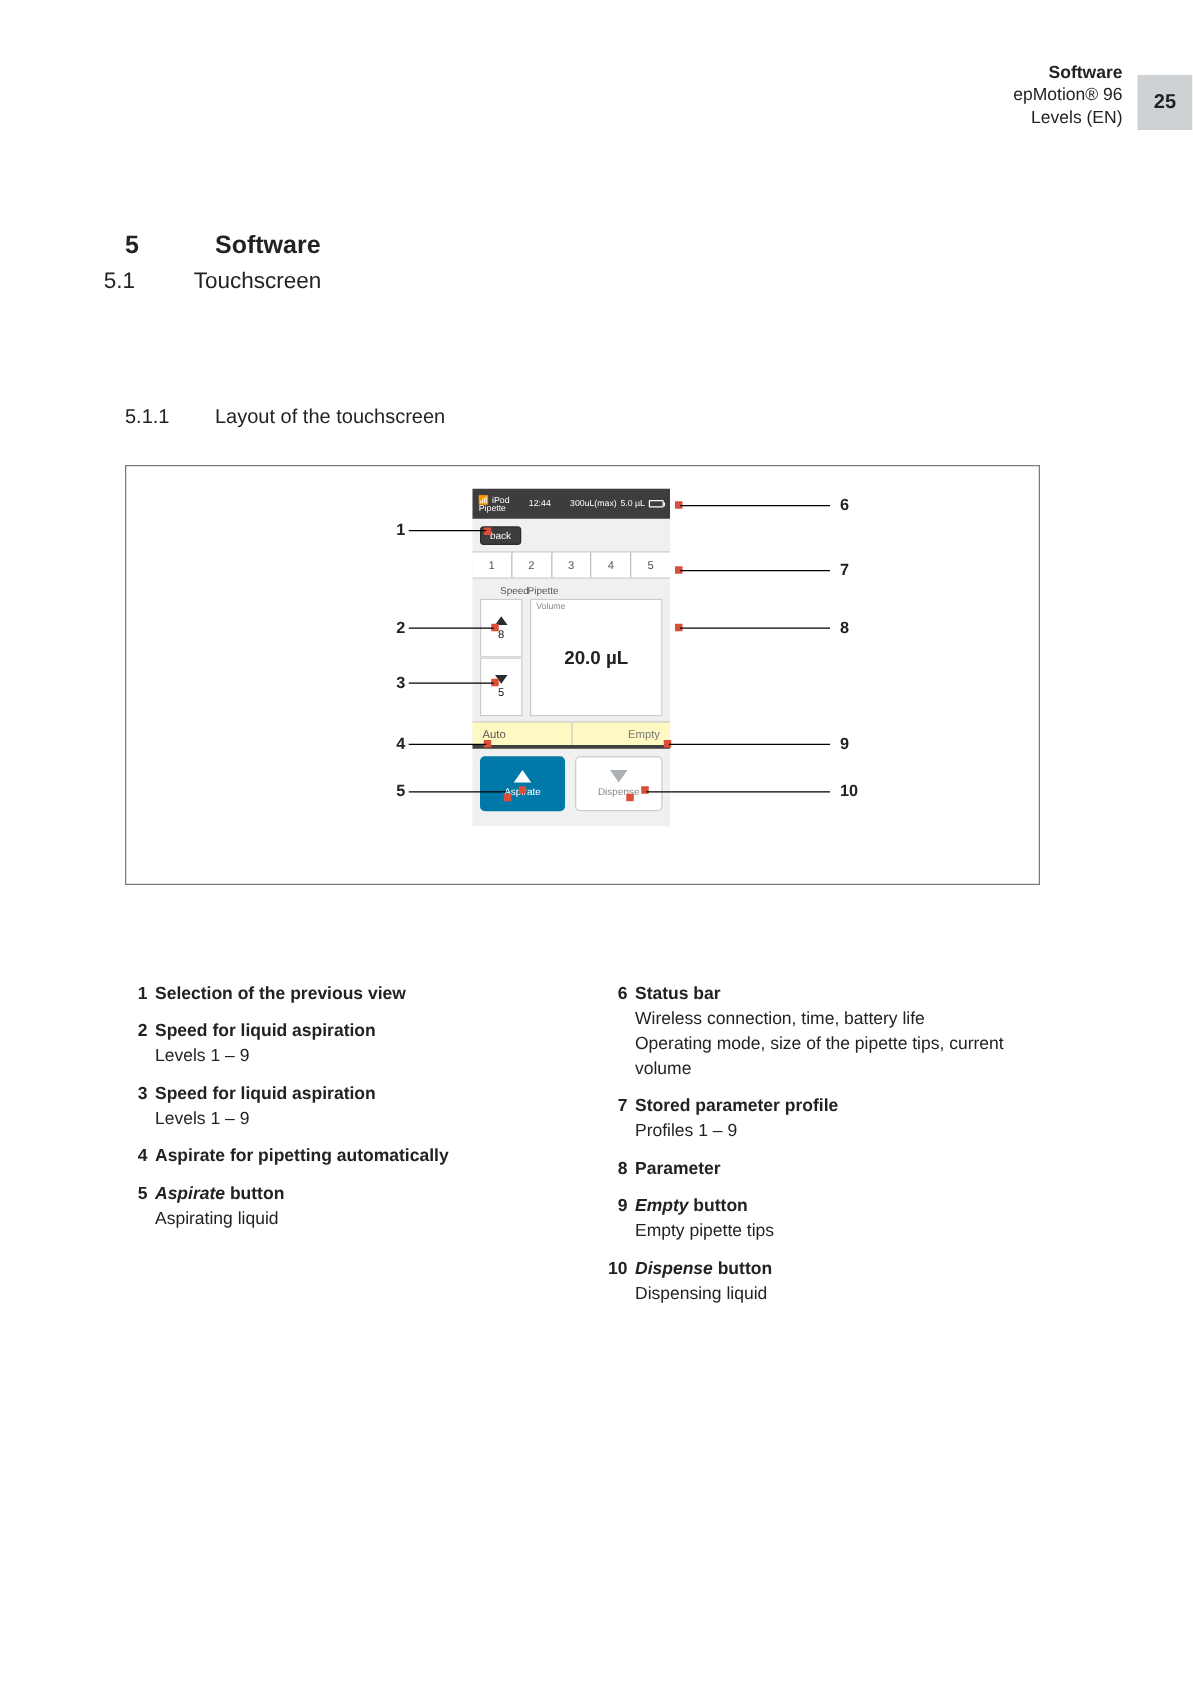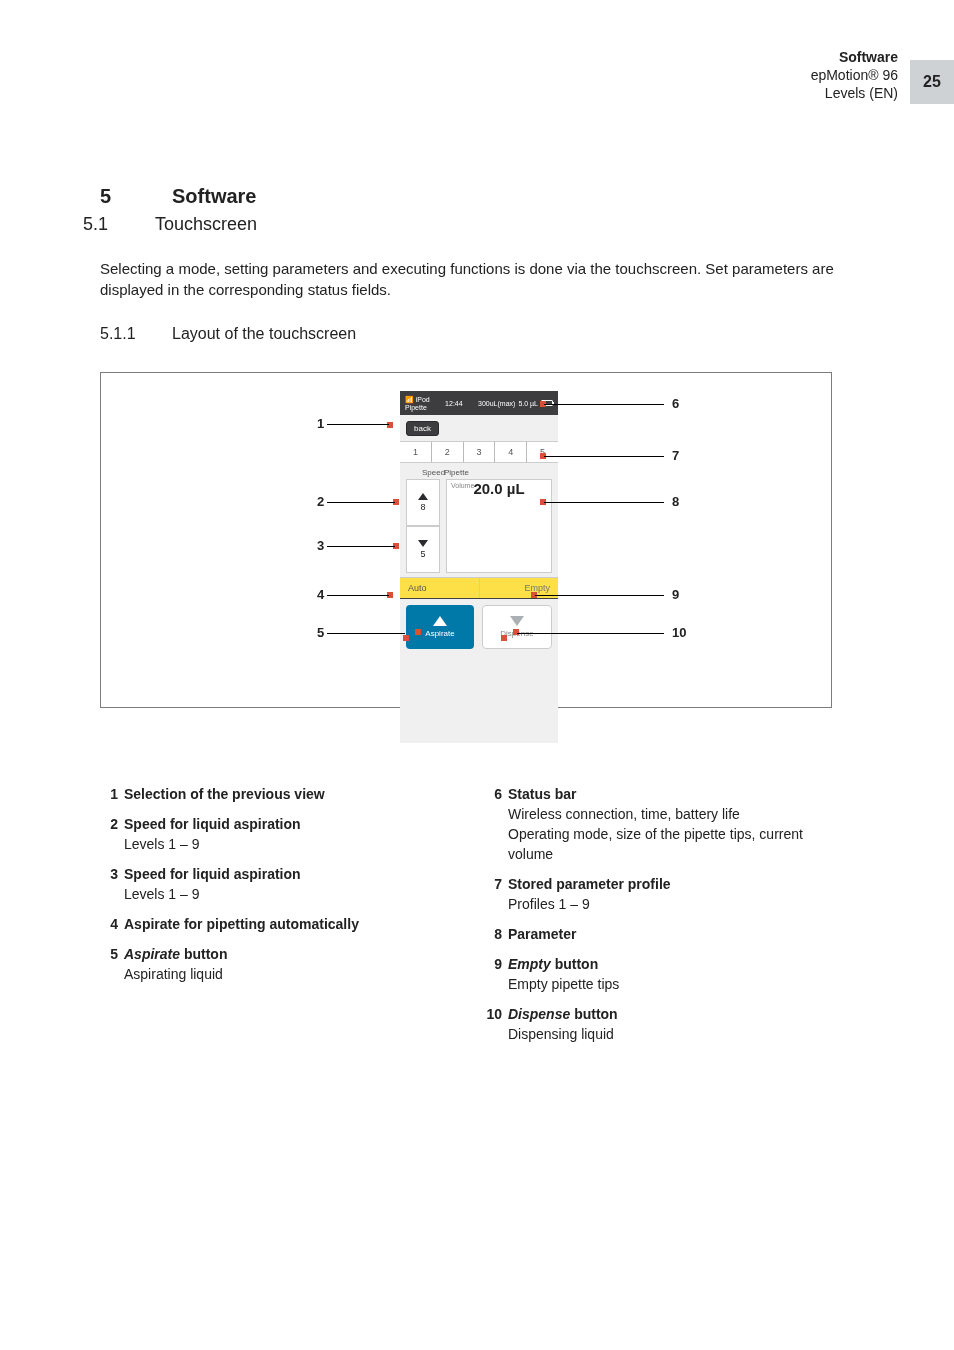--- a/index.html
+++ b/index.html
@@ -14,40 +14,40 @@
   .h5row .num { display:inline-block; width:72px; font-weight:700; font-size:20px; }
   .h5row .txt { font-weight:700; font-size:20px; }
   .h51row { position:absolute; left:83px; top:214px; font-size:18px; }
   .h51row .num { display:inline-block; width:72px; }
   .para1 { position:absolute; left:100px; top:258px; width:755px; font-size:15px; line-height:21px; }
   .h511 { position:absolute; left:100px; top:325px; font-size:16px; }
   .h511 .num { display:inline-block; width:72px; }
   
   .figbox { position:absolute; left:100px; top:372px; width:732px; height:336px; border:1px solid #7c7c7c; background:#fff; }
   
-  .ts { position:absolute; left:299px; top:18px; width:158px; height:352px; background:#f0f0f0; }
+  .ts { position:absolute; left:277px; top:18px; width:158px; height:270px; background:#f0f0f0; }
   .ts-status { height:24px; background:#3d3d40; color:#fff; font-size:7px; display:flex; align-items:center; justify-content:space-between; padding:0 5px; }
   .ts-status .s-right { display:flex; align-items:center; gap:3px; }
   .batt { width:12px; height:6px; border:1px solid #fff; border-radius:1px; position:relative; display:inline-block; }
   .batt::after { content:""; position:absolute; right:-2px; top:1px; width:1px; height:3px; background:#fff; }
   .ts-back { height:26px; display:flex; align-items:center; padding-left:6px; }
   .ts-back .btn { background:#3d3d40; color:#fff; font-size:8px; padding:2px 7px; border-radius:3px; border:1px solid #2a2a2c; }
   .ts-tabs { height:22px; display:flex; background:#fff; border-top:1px solid #ccc; border-bottom:1px solid #ccc; }
   .ts-tabs .tab { flex:1; display:flex; align-items:center; justify-content:center; font-size:9px; border-right:1px solid #bbb; color:#555; }
   .ts-tabs .tab:last-child { border-right:none; }
   .ts-lbls { height:14px; display:flex; font-size:8px; color:#555; padding:0 6px; align-items:flex-end; }
   .ts-lbls .a { width:38px;padding-left:16px; }
   .ts-params { height:100px; display:flex; padding:2px 6px 4px 6px; gap:6px; }
   .ts-speed { width:34px; display:flex; flex-direction:column; }
   .sp-cell { flex:1; background:#fff; border:1px solid #ccc; display:flex; flex-direction:column; align-items:center; justify-content:center; font-size:9px; color:#222; }
   .sp-cell .tri-up { width:0;height:0;border-left:5px solid transparent;border-right:5px solid transparent;border-bottom:7px solid #2b2b2f; margin-bottom:2px; }
   .sp-cell .tri-dn { width:0;height:0;border-left:5px solid transparent;border-right:5px solid transparent;border-top:7px solid #2b2b2f; margin-bottom:2px; }
-  .ts-vol { flex:1; background:#fff; border:1px solid #ccc; position:relative; display:flex; justify-content:center; font-size:15px; font-weight:700; }
+  .ts-vol { flex:1; background:#fff; border:1px solid #ccc; position:relative; display:flex; align-items:center; justify-content:center; font-size:15px; font-weight:700; }
   .ts-vol .vl { position:absolute; top:2px; left:4px; font-size:7px; font-weight:400; color:#888; }
-  .ts-row-ae { height:22px; display:flex; background:#fde047; border-top:1px solid #ccc; border-bottom:1px solid #404040; font-size:9px; color:#777; }
+  .ts-row-ae { height:22px; display:flex; background:#fef9c3; border-top:1px solid #ccc; border-bottom:3px solid #404040; font-size:9px; color:#777; }
   .ts-row-ae .cell { flex:1; display:flex; align-items:center; border-right:1px solid #ccc; }
   .ts-row-ae .cell:first-child { padding-left:8px; color:#555; }
   .ts-row-ae .cell:last-child { justify-content:flex-end; padding-right:8px; border-right:none; }
   .ts-ad { height:56px; display:flex; padding:6px; gap:8px; }
   .ts-ad .adbtn { flex:1; border-radius:4px; display:flex; flex-direction:column; align-items:center; justify-content:center; font-size:8px; }
   .ts-ad .adbtn.asp { background:#0079a8; color:#fff; }
   .ts-ad .adbtn.dis { background:#fff; color:#888; border:1px solid #ccc; }
   .ad-tri-up { width:0;height:0;border-left:7px solid transparent;border-right:7px solid transparent;border-bottom:10px solid #fff; margin-bottom:3px; }
   .ad-tri-dn { width:0;height:0;border-left:7px solid transparent;border-right:7px solid transparent;border-top:10px solid #aab0b4; margin-bottom:3px; }
   
@@ -80,21 +80,20 @@
 <div class="pgtab">
       <span>25</span>
     </div>
 
 <div class="h5row">
   <span class="num">5</span><span class="txt">Software</span>
 </div>
 <div class="h51row">
   <span class="num">5.1</span><span>Touchscreen</span>
 </div>
-<div class="para1">Selecting a mode, setting parameters and executing functions is done via the touchscreen. Set parameters are displayed in the corresponding status fields.</div>
 <div class="h511">
   <span class="num">5.1.1</span><span>Layout of the touchscreen</span>
 </div>
 
 <div class="figbox">
 
   <div class="ts">
     <div class="ts-status">
       <div>
         <span>📶</span>

